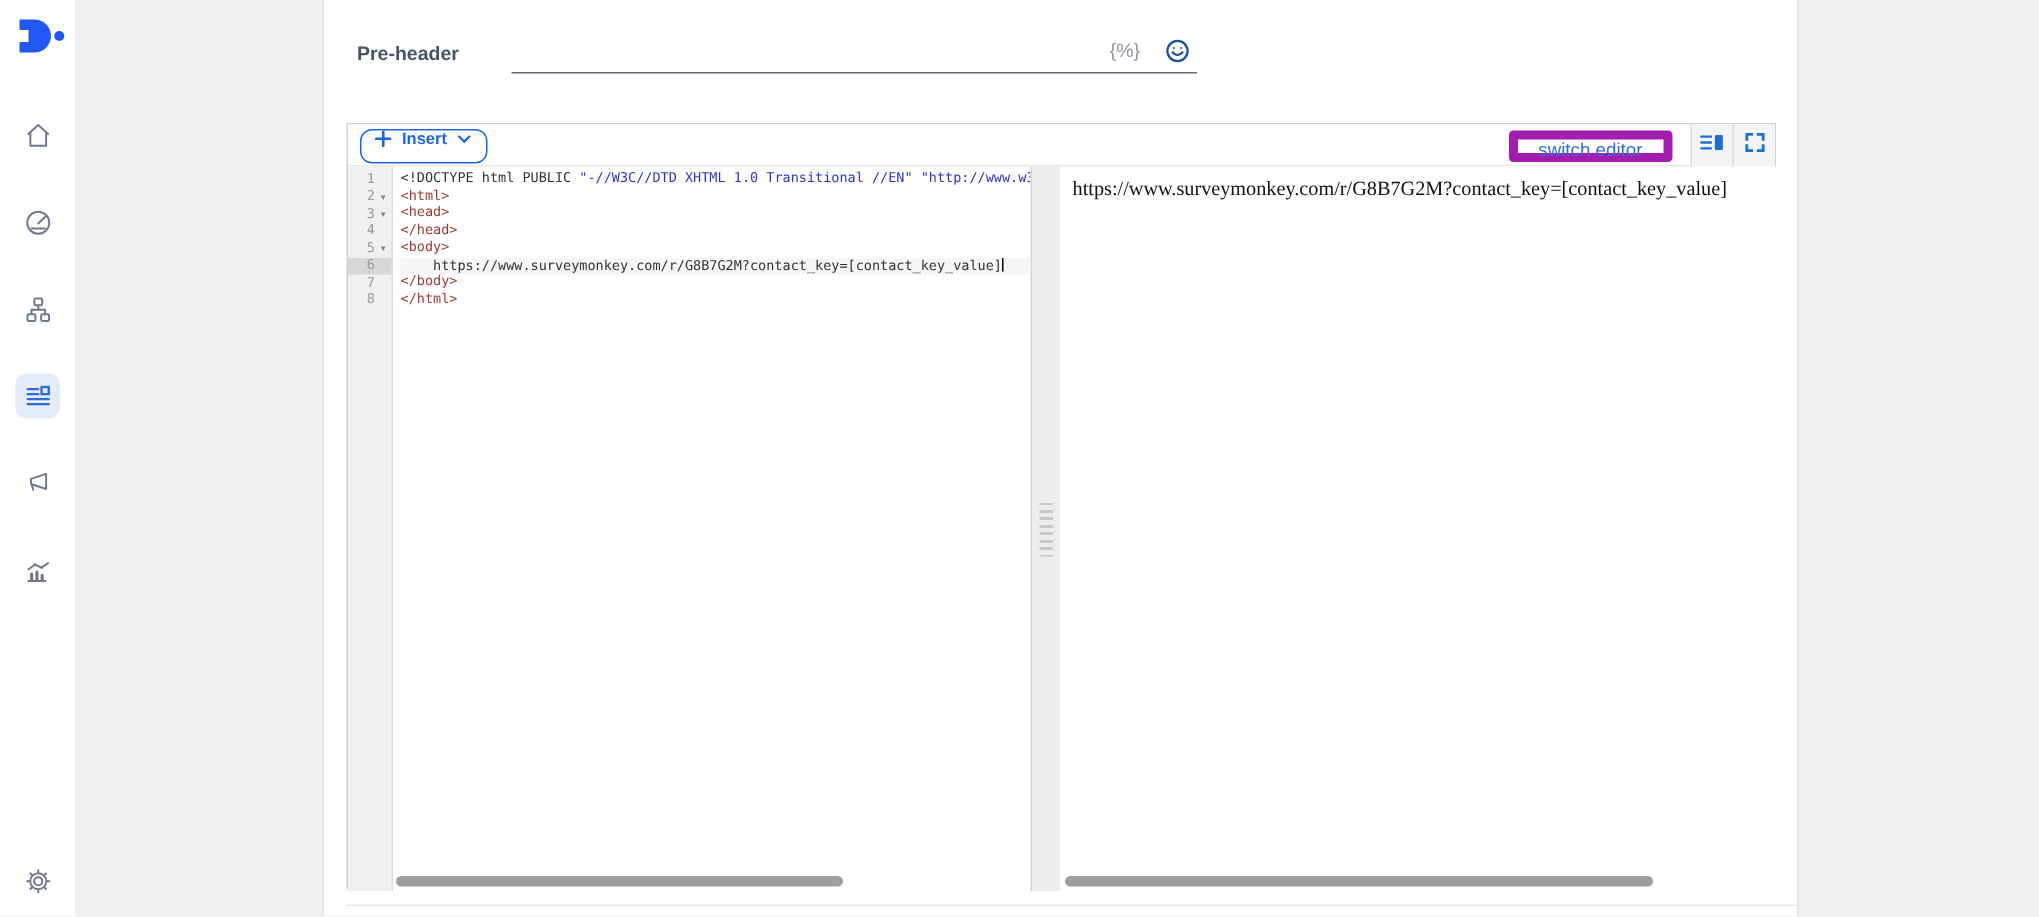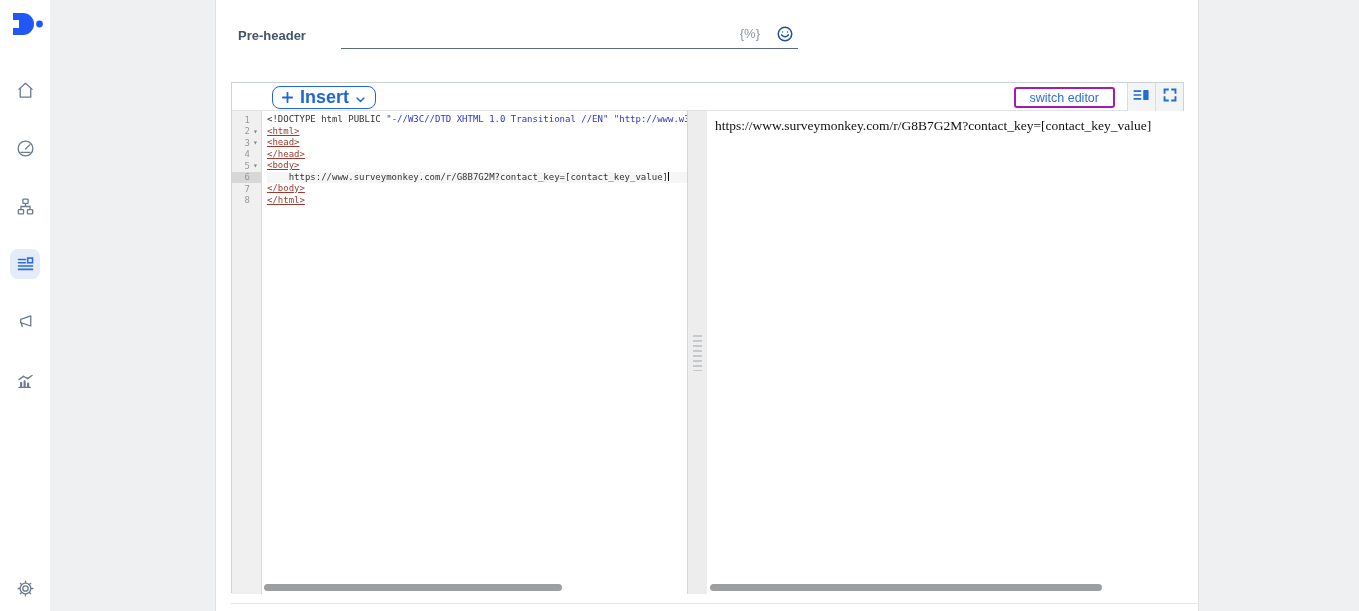--- a/index.html
+++ b/index.html
@@ -29,24 +29,24 @@
     background:transparent; font-size:13px; color:#333; }
   .token-btn { font-size:13px; color:#9097a0; background:none; border:none; cursor:pointer;
     font-family:"Liberation Sans", sans-serif; }
   .emoji-btn { background:none; border:none; cursor:pointer; line-height:0; color:#1d5199; }
 
   
   .frame { position:absolute; left:15px; top:82px; width:953px; height:511px; border:1px solid #ccd2d8; background:#fff; }
   .toolbar { position:absolute; left:0; top:0; right:0; height:28px; background:#ffffff; border-bottom:1px solid #e2e5e8; }
   .insert-btn { position:absolute; left:8px; top:3px; height:23px; padding:0 10px 0 9px;
     border:1.5px solid #1f66d9; border-radius:8px; background:#fff; color:#1f66d9;
-    font-size:18px; font-weight:700; display:flex; gap:7px; cursor:pointer;
-    font-family:"Liberation Sans", sans-serif;margin-left:32px; }
+    font-size:11px; font-weight:700; display:flex; gap:7px; cursor:pointer;
+    font-family:"Liberation Sans", sans-serif; }
   .switch-btn { position:absolute; right:68px; top:4px; height:21px; padding:0 14px;
-    border:2px solid #a21caf; border-radius:3px; background:#fff; color:#2e6fd0; font-size:12.5px;
+    border:6px solid #a21caf; border-radius:3px; background:#fff; color:#2e6fd0; font-size:12.5px;
     cursor:pointer; font-family:"Liberation Sans", sans-serif; }
   .tb-cell { position:absolute; top:0; width:28px; height:28px; background:#f2f4f6; border-left:1px solid #d9dde1;
     display:flex; align-items:center; justify-content:center; color:#1f6fd0; cursor:pointer; }
   .tb-split { right:28px; } .tb-full { right:0; }
 
   
   .editor-body { position:absolute; left:0; top:28px; right:0; bottom:0; }
   .code-pane { position:absolute; left:0; top:0; width:456px; height:483px; overflow:hidden; background:#fff;
     border-right:1px solid #d4d7da; cursor:text; }
   .gutter { position:absolute; left:0; top:0; bottom:0; width:30px; background:#f0f0f0;
@@ -55,21 +55,21 @@
     font-family:"DejaVu Sans Mono", monospace; font-size:9px; color:#999; }
   .gutter-row.active { background:#d7d7d7; }
   .gutter-row .lnum { width:16px; text-align:right; }
   .gutter-row .fold { width:11px; text-align:center; color:#80858c; font-size:8px; line-height:11.5px; }
   .code-lines { position:absolute; left:31px; top:0; right:0; bottom:0; padding:3px 0 0 4px;
     font-family:"DejaVu Sans Mono", monospace; font-size:9px; line-height:11.5px; white-space:pre; overflow:hidden; }
   .code-line { height:11.5px; }
   .code-line.active { background:#f6f6f6; }
   .tok-plain { color:#333333;text-align:center; }
   .tok-string { color:#2c35c7; }
-  .tok-tag { color:#9c3a30;text-decoration:underline; }
+  .tok-tag { color:#9c3a30; }
   .cursor { display:inline-block; width:1px; height:9px; background:#000; vertical-align:-1px; }
 
   
   .divider { position:absolute; left:456px; top:0; width:19px; height:483px; background:#ededee; cursor:col-resize; }
   .divider-handle { position:absolute; left:5px; top:224px; width:9px; height:36px;
     background:repeating-linear-gradient(to bottom,#c7cacd 0 2px,transparent 2px 5px); }
 
   
   .preview-pane { position:absolute; left:475px; top:0; width:478px; height:483px; background:#fff; overflow:hidden; }
   .preview-text { padding:7px 8px; font-family:"Liberation Serif", serif; font-size:13.5px; color:#101010; }

